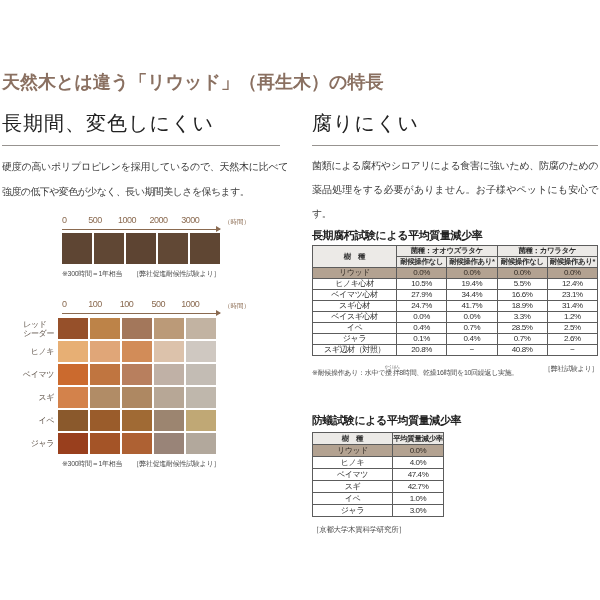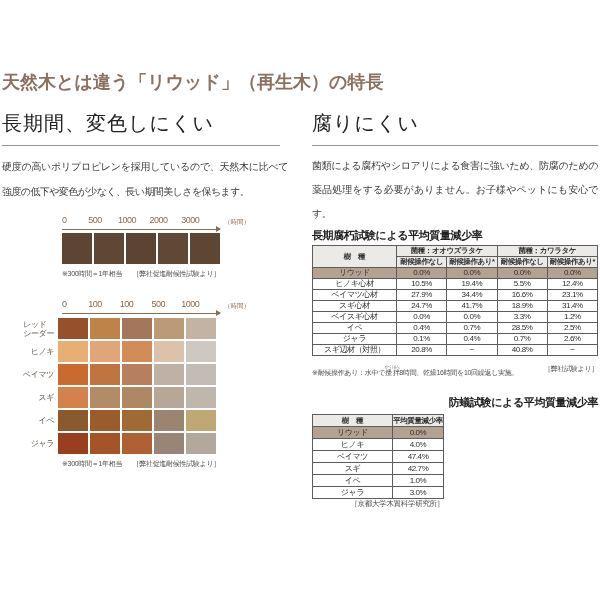--- a/index.html
+++ b/index.html
@@ -57,39 +57,39 @@
   .wood-grid{margin-top:4px;}
   .wood-row{display:flex; height:21px; margin-bottom:2px;}
   .wood-label{width:56px; padding-right:4px; font-size:8px; line-height:9px; color:#5f5349;
     display:flex; flex-direction:column; justify-content:center; align-items:flex-end;
     white-space:pre-line; letter-spacing:-0.4px;}
   .wood-cells{display:flex; gap:2px; width:158px;}
   .wood-cell{flex:1;}
 
   .table-title{margin-top:3px; font-size:11px; font-weight:bold; line-height:13px;
     color:#222; letter-spacing:-0.4px; white-space:nowrap;}
-  .table-title.t2{margin-top:18px;text-align:right;}
+  .table-title.t2{margin-top:36px;}
 
   table.dtable{border-collapse:collapse; table-layout:fixed; margin-top:3px;
     font-size:8px; color:#2e2e2e;}
   table.decay{width:286px;}
   table.termite{width:132px; margin-top:5px;}
   .dtable th,.dtable td{border:1px solid var(--table-border); text-align:center;
     padding:0; height:10px; line-height:10px; letter-spacing:-0.4px; overflow:hidden; white-space:nowrap;}
   .termite th,.termite td{height:11px; line-height:11px;}
   .dtable th{background:var(--table-header-bg); font-weight:bold; font-size:7.5px;}
   .decay .th-species{width:84px;}
   .termite .th-species{width:80px;}
   tr.hl td{background:var(--highlight-row-bg); color:#332c26;}
   .gsep{border-left-color:#3f3f3f;}
 
   .fn-row{display:flex; justify-content:space-between; margin-top:8px; width:286px;
     font-size:7px; letter-spacing:-0.3px; color:var(--note-gray); white-space:nowrap;}
   .fn-text ruby rt{font-size:4px; color:var(--note-gray);}
-  .citation{width:132px; text-align:right; margin-top:0; font-size:7.5px;
+  .citation{width:132px; margin-top:8px; font-size:7.5px;
     letter-spacing:-0.3px; color:var(--note-gray); white-space:nowrap;}
 </style>
 </head>
 <body>
 
 <div class="page">
 
   <h1 class="page-title">天然木とは違う「リウッド」（再生木）の特長</h1>
 
   <section class="col col-left">

